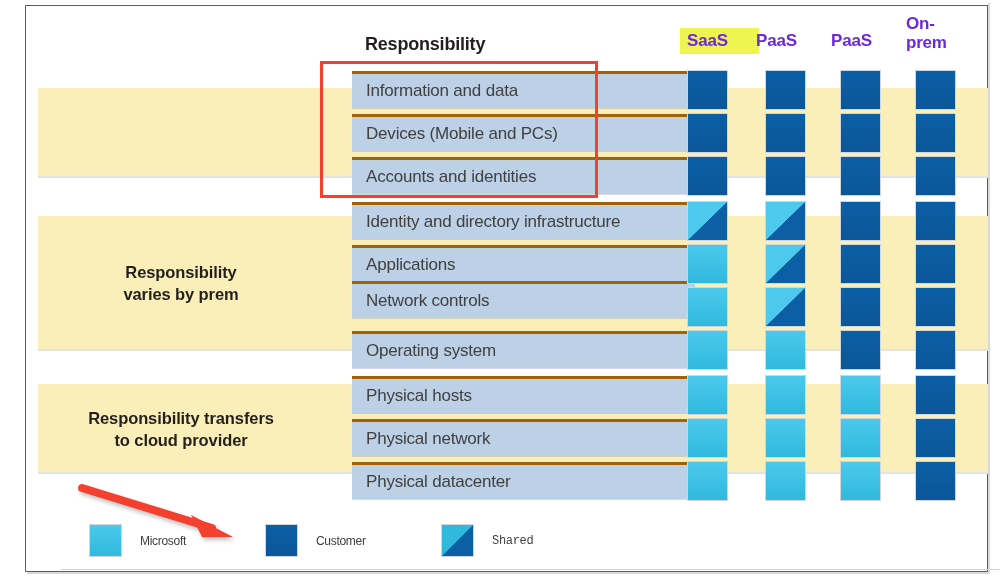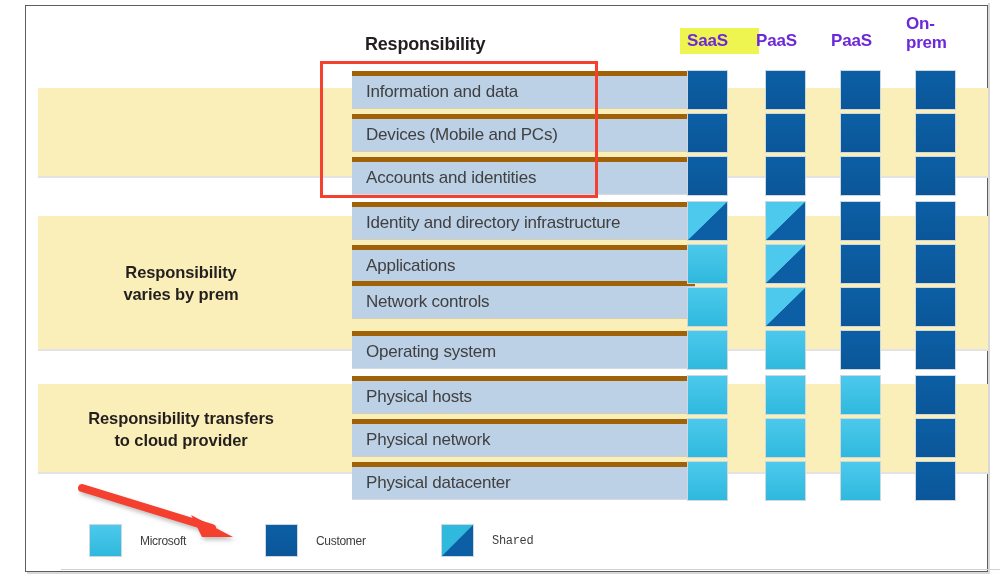--- a/index.html
+++ b/index.html
@@ -79,21 +79,21 @@
     padding: 3px 7px 4px 7px;
   }
 
   
   .resp-row {
     position: absolute;
     left: 326px;
     width: 343px;
     height: 37px;
     background: #bcd0e6;
-    border-top: 5px solid #a16207;
+    border-top: 3px solid #a16207;
     box-sizing: border-box;
     box-shadow: 0 1px 0 rgba(140,150,165,0.35);
   }
   .resp-row span {
     position: absolute;
     left: 14px;
     top: 50%;
     transform: translateY(-50%);
     font-size: 17px;
     color: #404040;

